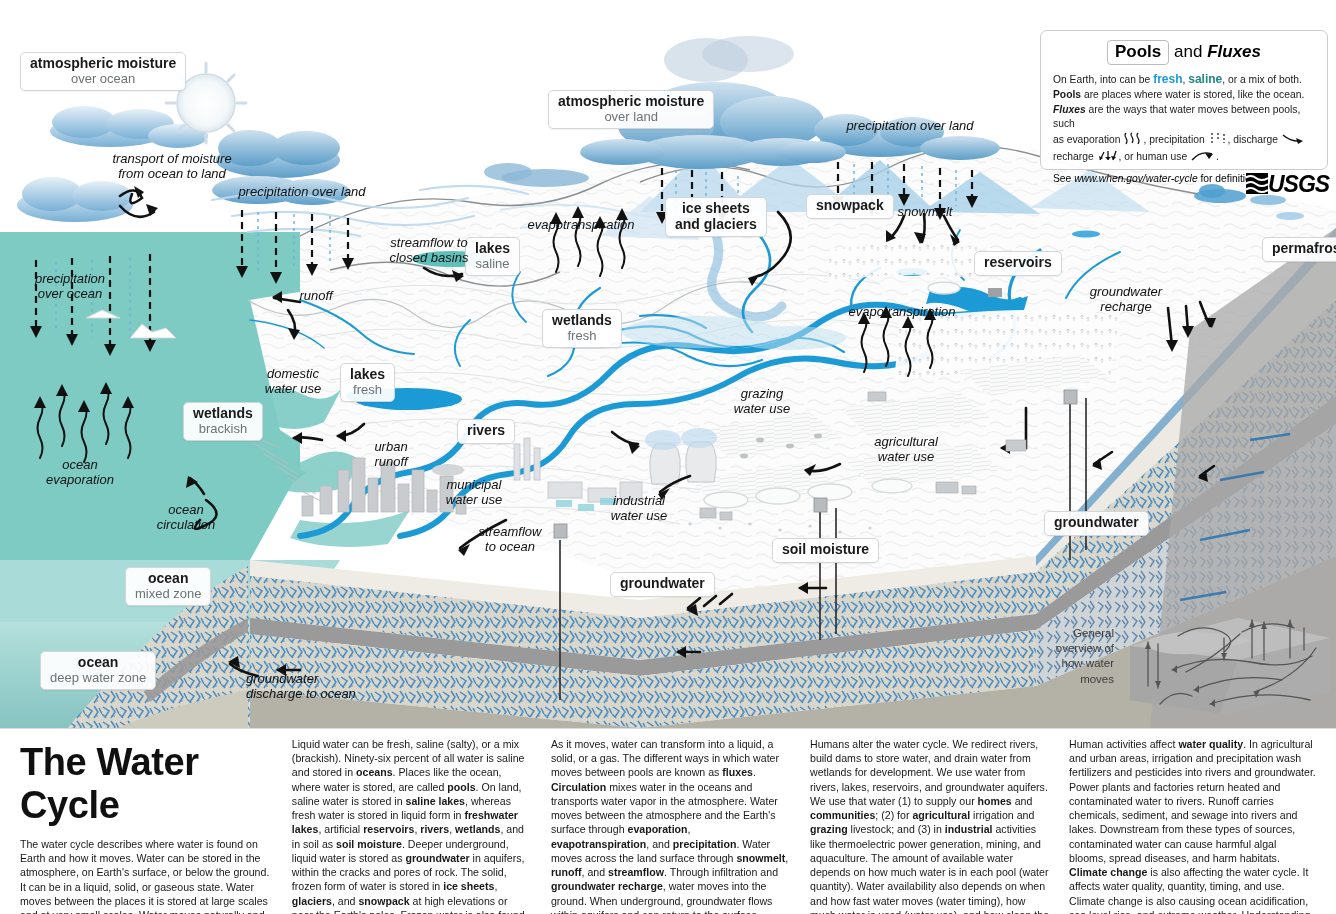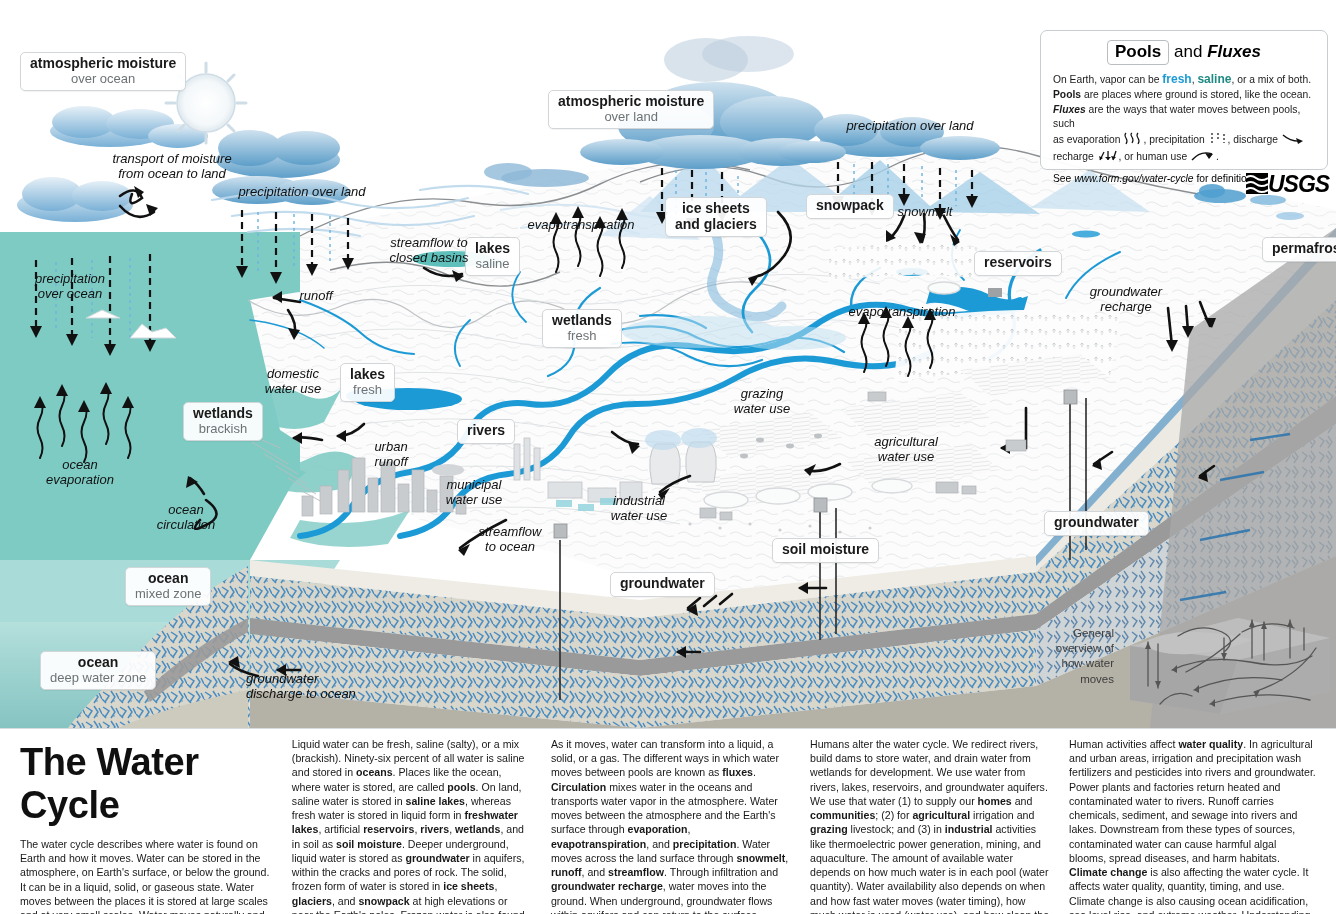--- a/index.html
+++ b/index.html
@@ -781,22 +781,22 @@
       <div>discharge to ocean</div>
     </div>
 
     <div id="legend">
       <div class="lg-title">
         <span class="pools">Pools</span>
         <span class="and">and</span>
         <span class="fluxes">Fluxes</span>
       </div>
       <div class="lg-body">
-        <span>On Earth, vapor can be </span><span class="fresh">fresh</span><span>, </span><span class="saline">saline</span><span>, or a mix of both.</span><br>
-        <b>Pools</b><span> are places where ground is stored, like the ocean.</span><br>
+        <span>On Earth, into can be </span><span class="fresh">fresh</span><span>, </span><span class="saline">saline</span><span>, or a mix of both.</span><br>
+        <b>Pools</b><span> are places where water is stored, like the ocean.</span><br>
         <em><b>Fluxes</b></em><span> are the ways that water moves between pools, such</span><br>
         <span>as evaporation</span>
         <span class="ic">
           <svg width="20" height="13" viewBox="0 0 20 13">
               <g stroke="#111" stroke-width="1.2" fill="none">
             <path d="M3 12 q2 -3 0 -6 q-2 -3 0 -5"></path>
                 <path d="M9 11 q2 -3 0 -6 q-2 -3 0 -4"></path>
             <path d="M15 12 q2 -3 0 -6 q-2 -3 0 -5"></path>
               </g>
             </svg>
@@ -830,21 +830,21 @@
             </svg>
         </span><span>, or human use</span>
         <span class="ic">
           <svg width="26" height="13" viewBox="0 0 26 13">
               <path d="M2 11 q9 -10 20 -6" stroke="#111" stroke-width="1.4" fill="none"></path>
               <polygon points="23,5 15,4 19,10" fill="#111"></polygon>
             </svg>
         </span>.
       </div>
       <div class="lg-see">
-        <span>See </span><em>www.form.gov/water-cycle</em><span> for definitions.</span>
+        <span>See </span><em>www.when.gov/water-cycle</em><span> for definitions.</span>
       </div>
     </div>
 
     <div id="usgs">
       <svg class="wave" viewBox="0 0 22 21">
         <rect x="0" y="0" width="22" height="21" fill="#000"></rect>
         <g stroke="#fff" stroke-width="2" fill="none">
           <path d="M-1 5 q6 -4 11 0 t12 0"></path>
           <path d="M-1 11 q6 -4 11 0 t12 0"></path>
           <path d="M-1 17 q6 -4 11 0 t12 0"></path>

